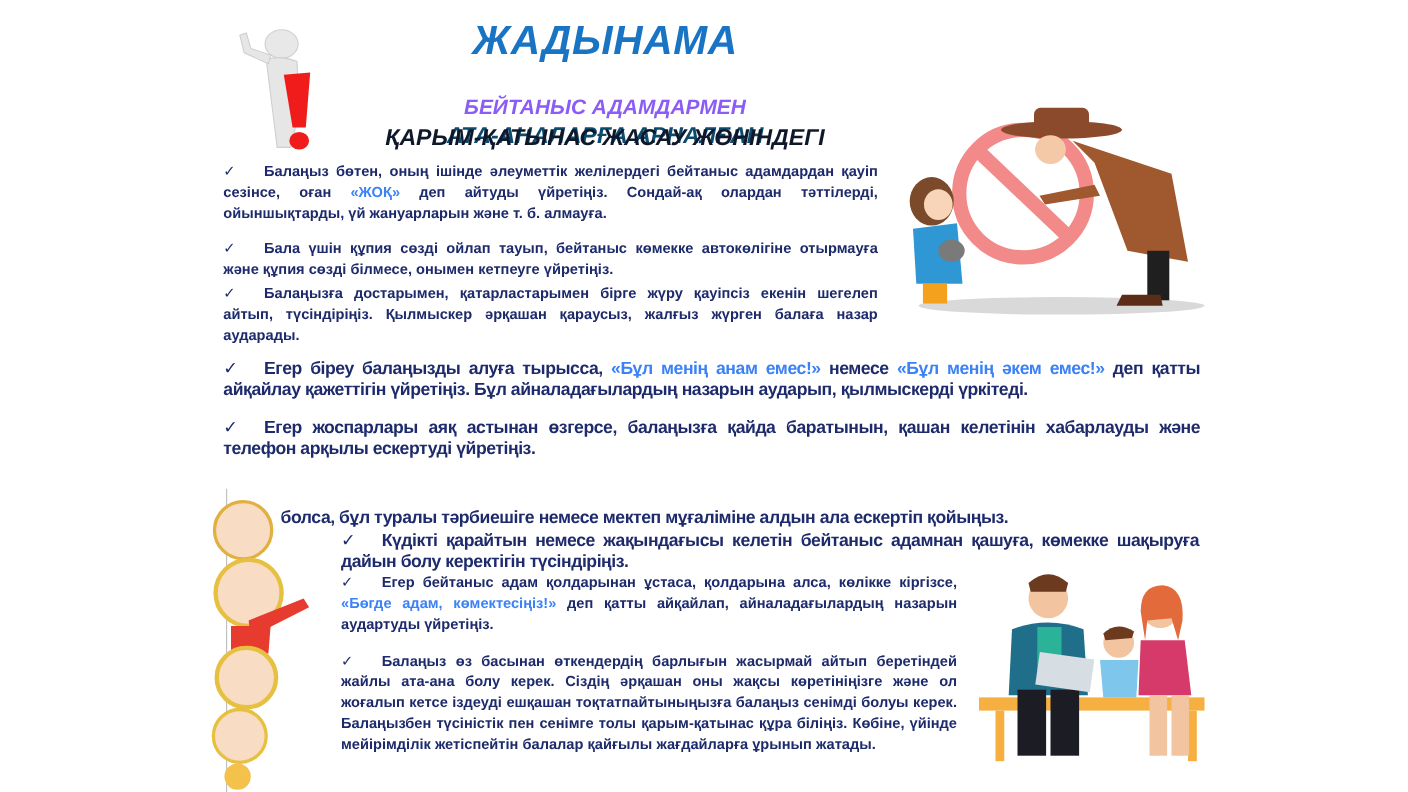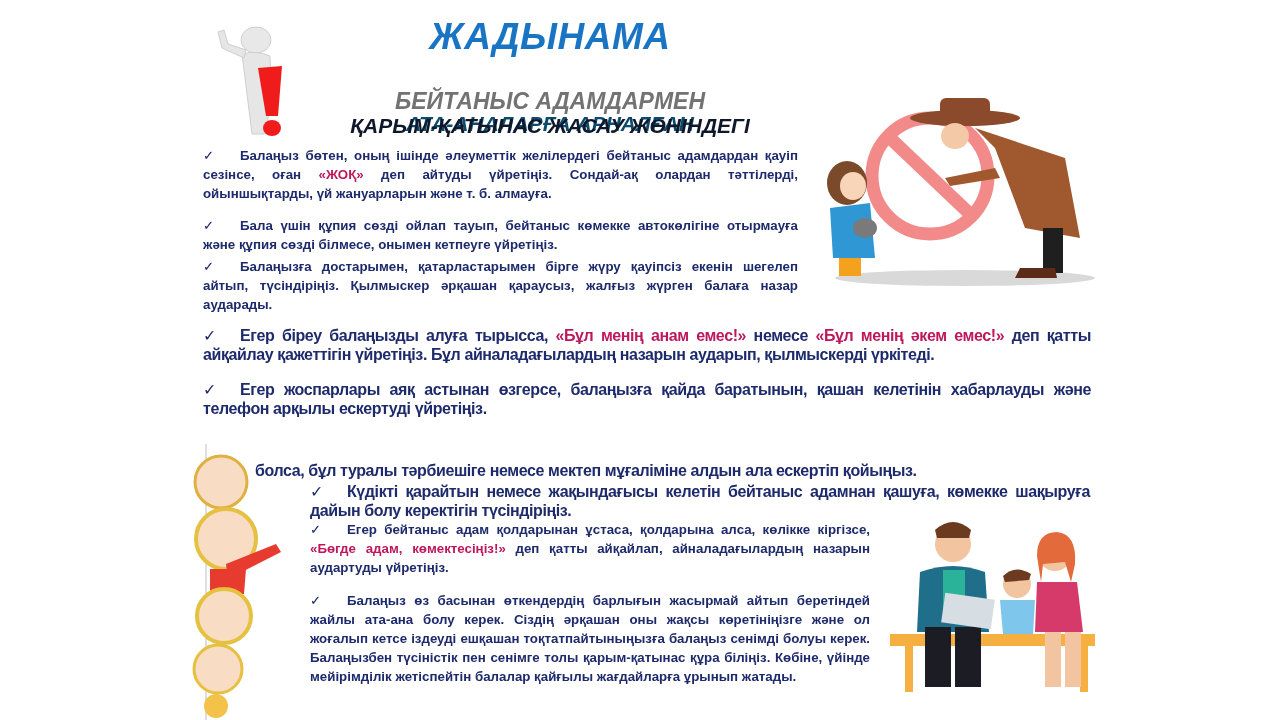--- a/index.html
+++ b/index.html
@@ -1,27 +1,27 @@
 <!DOCTYPE html>
 <html><head>
 <meta charset="utf-8">
 <style>
   html, body { margin:0; padding:0; background:#ffffff; }
   body { width:1280px; height:720px; position:relative; overflow:hidden;
          font-family:"Liberation Sans", sans-serif; }
   .title { position:absolute; left:0; width:1100px; text-align:center; font-weight:bold;font-style:italic; }
   .t-main { top:16px; left:0; width:1100px; font-size:37px; color:#1a74c4; letter-spacing:0.5px; }
   .t-sub1 { top:72px; font-size:21px; color:#0c4a6e;margin-top:40px; }
-  .t-sub2 { top:88px; font-size:23px; color:#737373; }
+  .t-sub2 { top:88px; font-size:19px; color:#8b5cf6; }
   .t-sub3 { top:114px; font-size:21px; color:#0f172a; }
   .para { position:absolute; font-weight:bold; color:#1d2a6b; font-size:13.3px;
           line-height:19px; text-align:justify; }
   .para.narrow { font-family:"Liberation Sans Narrow","Liberation Sans",sans-serif; letter-spacing:-0.4px; font-size:16px; }
   .check { display:inline-block; width:37px; color:#1d2a6b; font-weight:normal; }
-  .red { color:#be185d; }
+  .red { color:#3b82f6; }
   .illus { position:absolute; }
 </style>
 </head>
 <body>
 
 <div class="illus" style="left:198px;top:22px;width:110px;height:118px;">
   <svg width="110" height="118" viewBox="0 0 110 118">
     <ellipse cx="58" cy="18" rx="15" ry="13" fill="#e8e8e8" stroke="#cfcfcf"></ellipse>
     <path d="M44 32 Q58 28 72 34 L74 80 L66 112 L54 112 L50 80 Z" fill="#e6e6e6" stroke="#cfcfcf"></path>
     <path d="M46 36 L24 26 L20 10 L26 8 L30 22 L48 28 Z" fill="#e6e6e6" stroke="#cfcfcf"></path>

